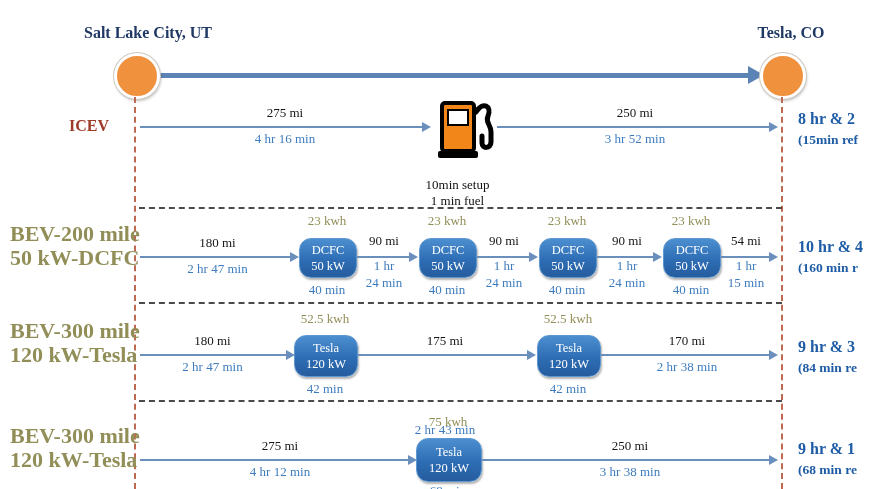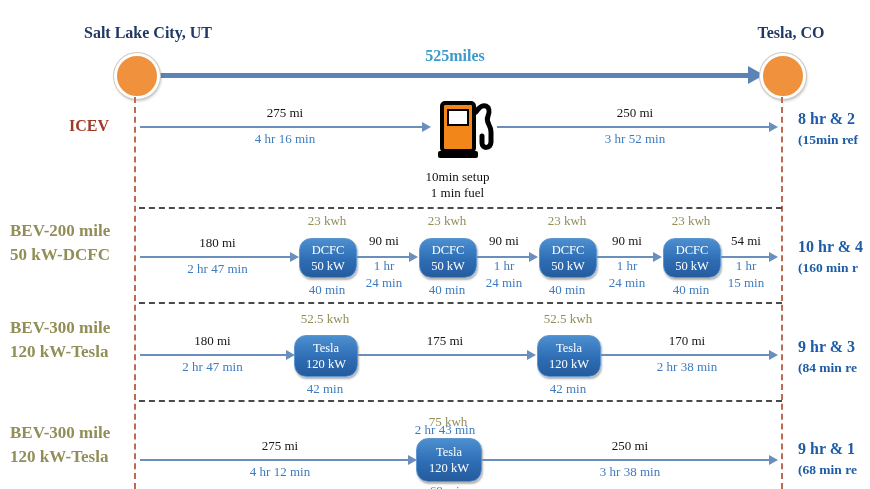--- a/index.html
+++ b/index.html
@@ -10,41 +10,40 @@
   .node{width:40px;height:40px;border-radius:50%;background:#F0913E;border:3px solid #fff;
         box-shadow:0 0 0 1px #cfc8bf, 1px 2px 3px rgba(0,0,0,.25);}
   .main-line{height:5px;background:#5C83B5;}
   .ah{width:0;height:0;border-style:solid;}
   .main-ah{border-width:9px 0 9px 16px;border-color:transparent transparent transparent #5C83B5;}
   .seg-line{height:2px;background:#6A8FBD;}
   .seg-ah{border-width:5px 0 5px 9px;border-color:transparent transparent transparent #6A8FBD;}
   .dist{font-size:13px;color:#161616;text-align:center;white-space:nowrap;}
   .time{font-size:13px;color:#3E7CBE;text-align:center;white-space:nowrap;}
   .kwh{font-size:13px;color:#918E57;text-align:center;white-space:nowrap;}
-  .stoptxt{font-size:13px;color:#111;text-align:center;white-space:nowrap;}
+  .stoptxt{font-size:13px;color:#111;text-align:center;white-space:nowrap;margin-top:8px;}
   .miles{font-weight:bold;font-size:16px;color:#3E9AC9;text-align:center;}
   .icev-label{font-weight:bold;font-size:16px;color:#9E3A28;text-align:center;}
-  .bev-label{font-weight:bold;font-size:17px;color:#918E57;white-space:nowrap;}
+  .bev-label{font-weight:bold;font-size:22px;color:#918E57;white-space:nowrap;}
   .box{background:linear-gradient(180deg,#4C8FD0 0%,#2E6DB4 55%,#255C9E 100%);
        border:1px solid #5E97D0;border-radius:12px;color:#fff;text-align:center;
        font-size:12.5px;line-height:1.3;box-shadow:1px 2px 2px rgba(0,0,0,.3);
        display:flex;flex-direction:column;justify-content:center;}
   .total1{font-weight:bold;font-size:16px;color:#1E5CA6;white-space:nowrap;}
   .total2{font-weight:bold;font-size:13.5px;color:#1E5CA6;white-space:nowrap;}
   .vdash{width:0;border-left:2px dashed #BE6A52;}
   .hdash{height:0;border-top:2px dashed #4a4a4a;}
 </style>
 </head>
 <body>
 
 <div class="canvas">
 
   <div class="abs city" style="left:48px;top:24px;width:200px;">Salt Lake City, UT</div>
   <div class="abs city" style="left:716px;top:24px;width:150px;">Tesla, CO</div>
-  <div class="abs miles" style="left:375px;top:47px;width:160px;">525miles</div>
   <div class="abs main-line" style="left:160px;top:73px;width:592px;"></div>
   <div class="abs ah main-ah" style="left:748px;top:66px;"></div>
   <div class="abs node" style="left:114px;top:53px;"></div>
   <div class="abs node" style="left:760px;top:53px;"></div>
 
   <div class="abs vdash" style="left:134px;top:97px;height:392px;"></div>
   <div class="abs vdash" style="left:781px;top:97px;height:392px;"></div>
   <div class="abs hdash" style="left:139px;top:207px;width:643px;"></div>
   <div class="abs hdash" style="left:139px;top:302px;width:643px;"></div>
   <div class="abs hdash" style="left:139px;top:400px;width:643px;"></div>

